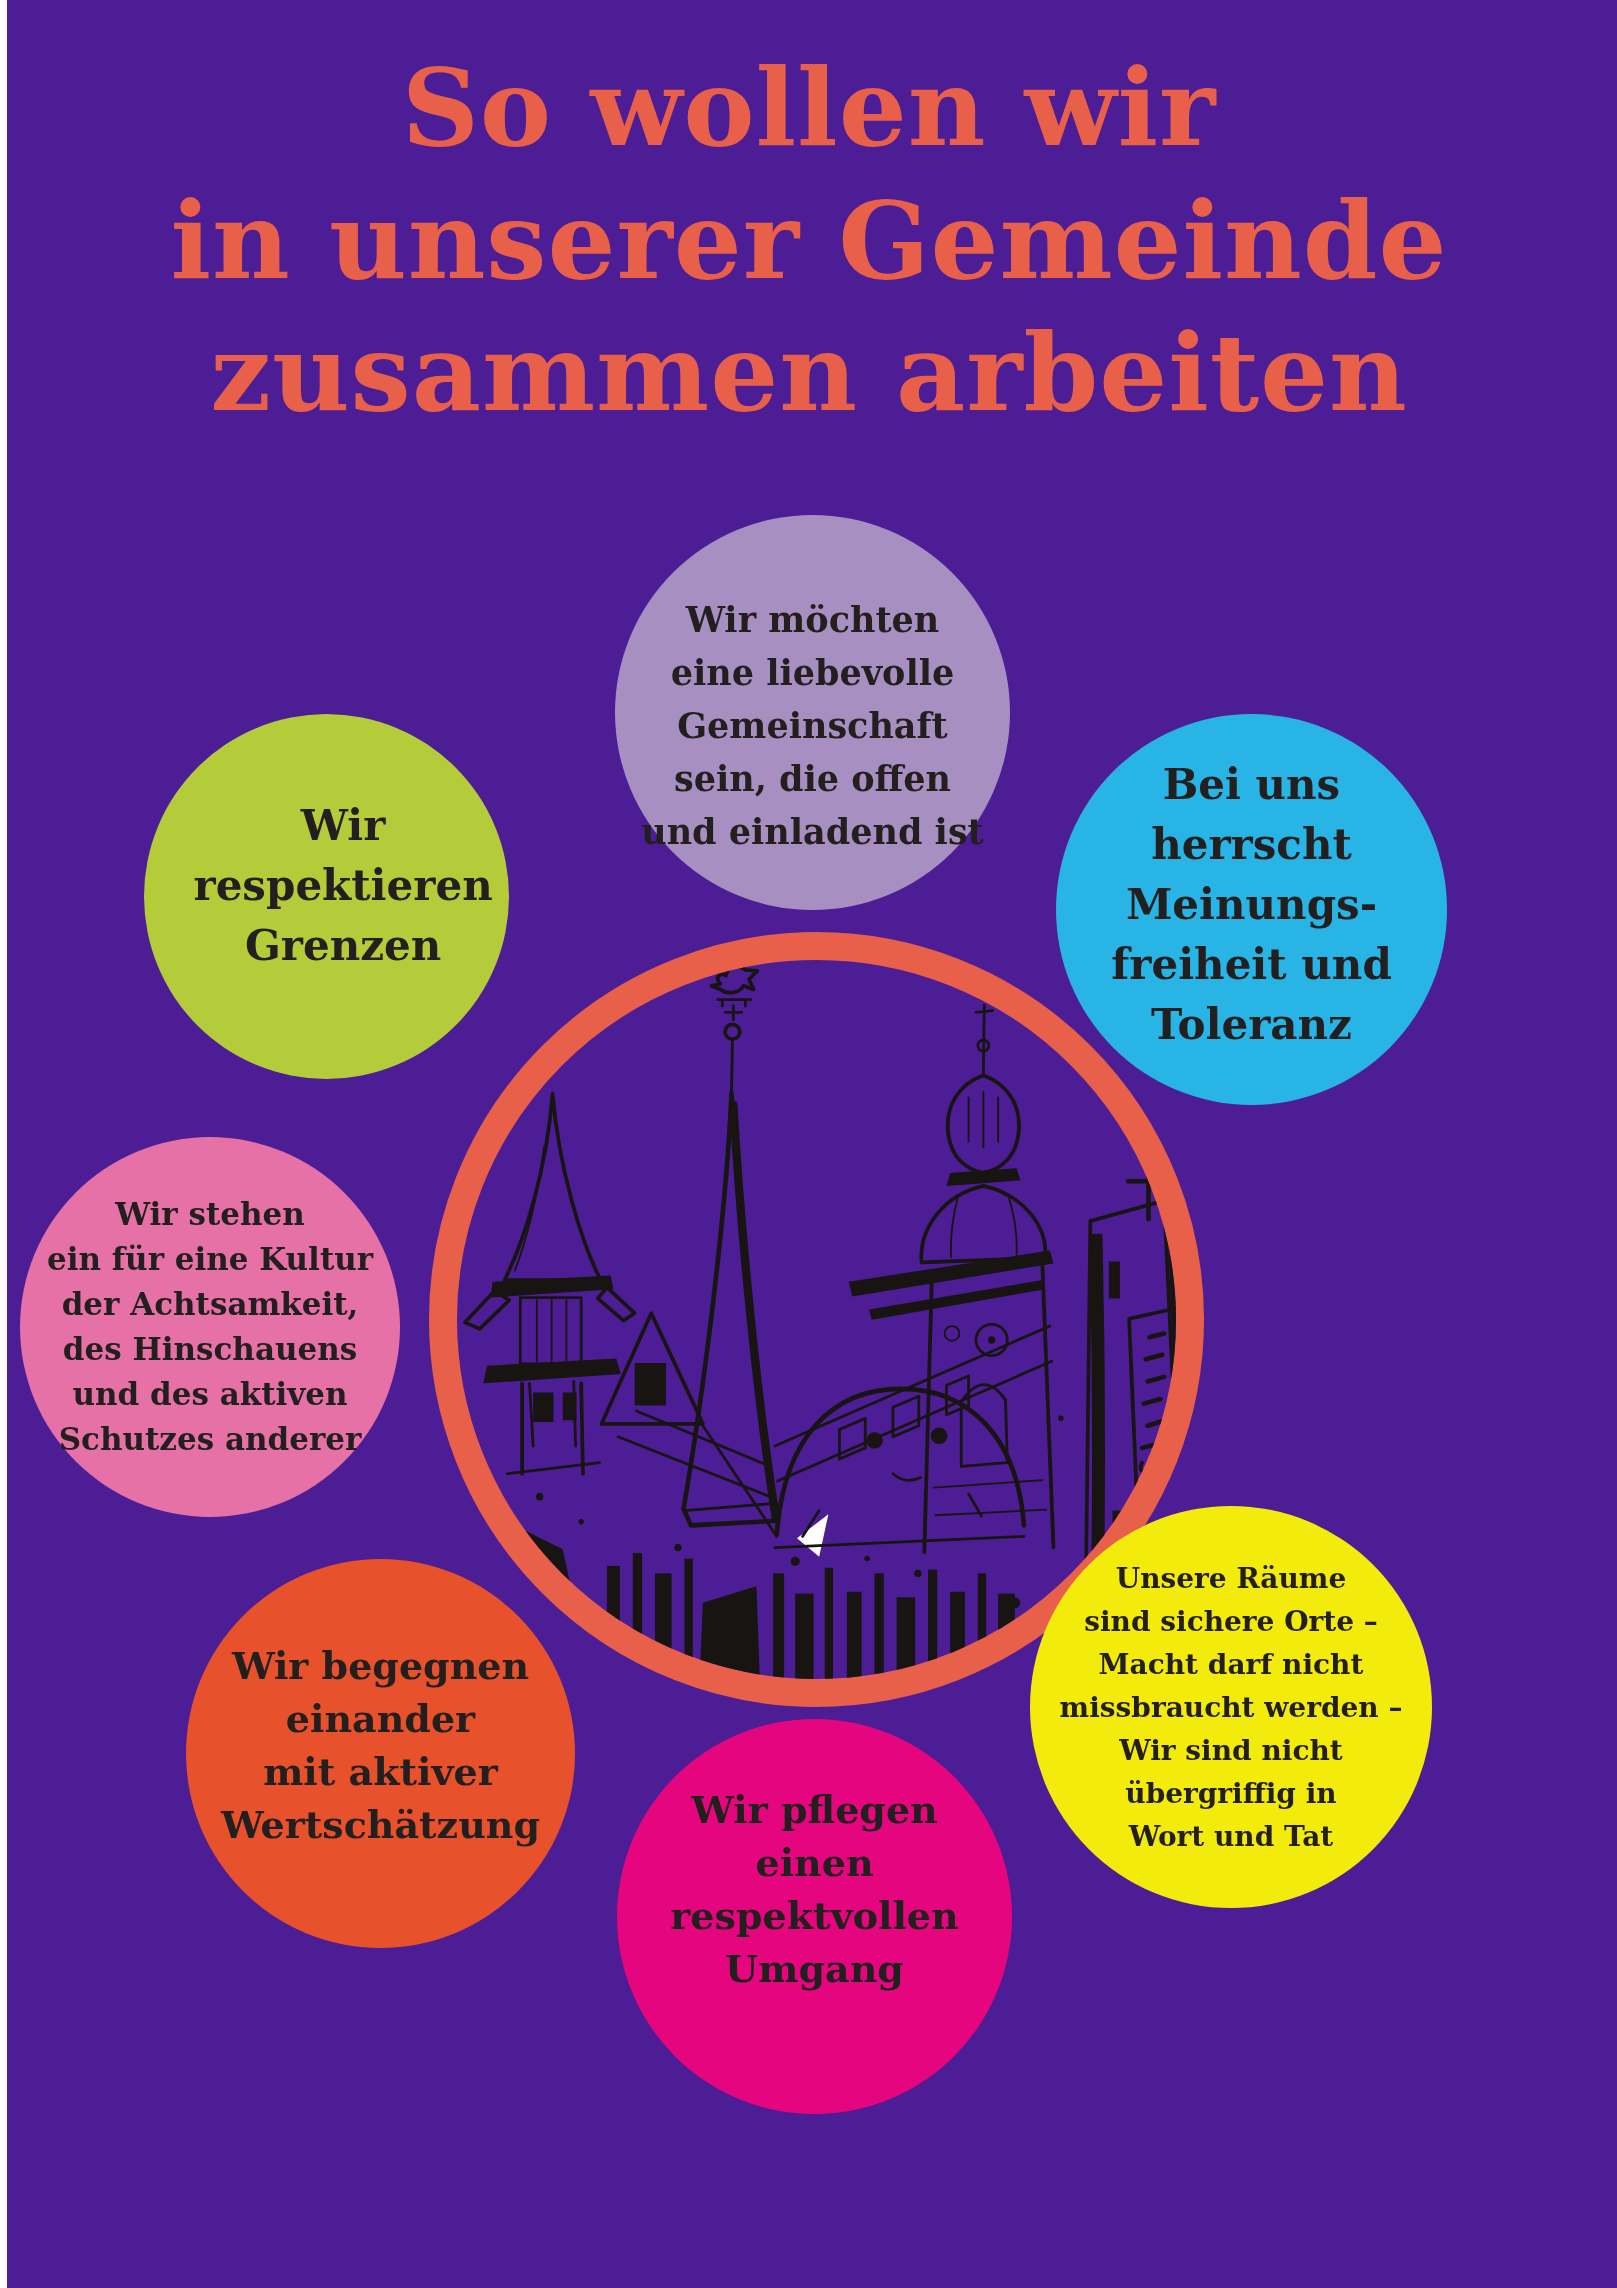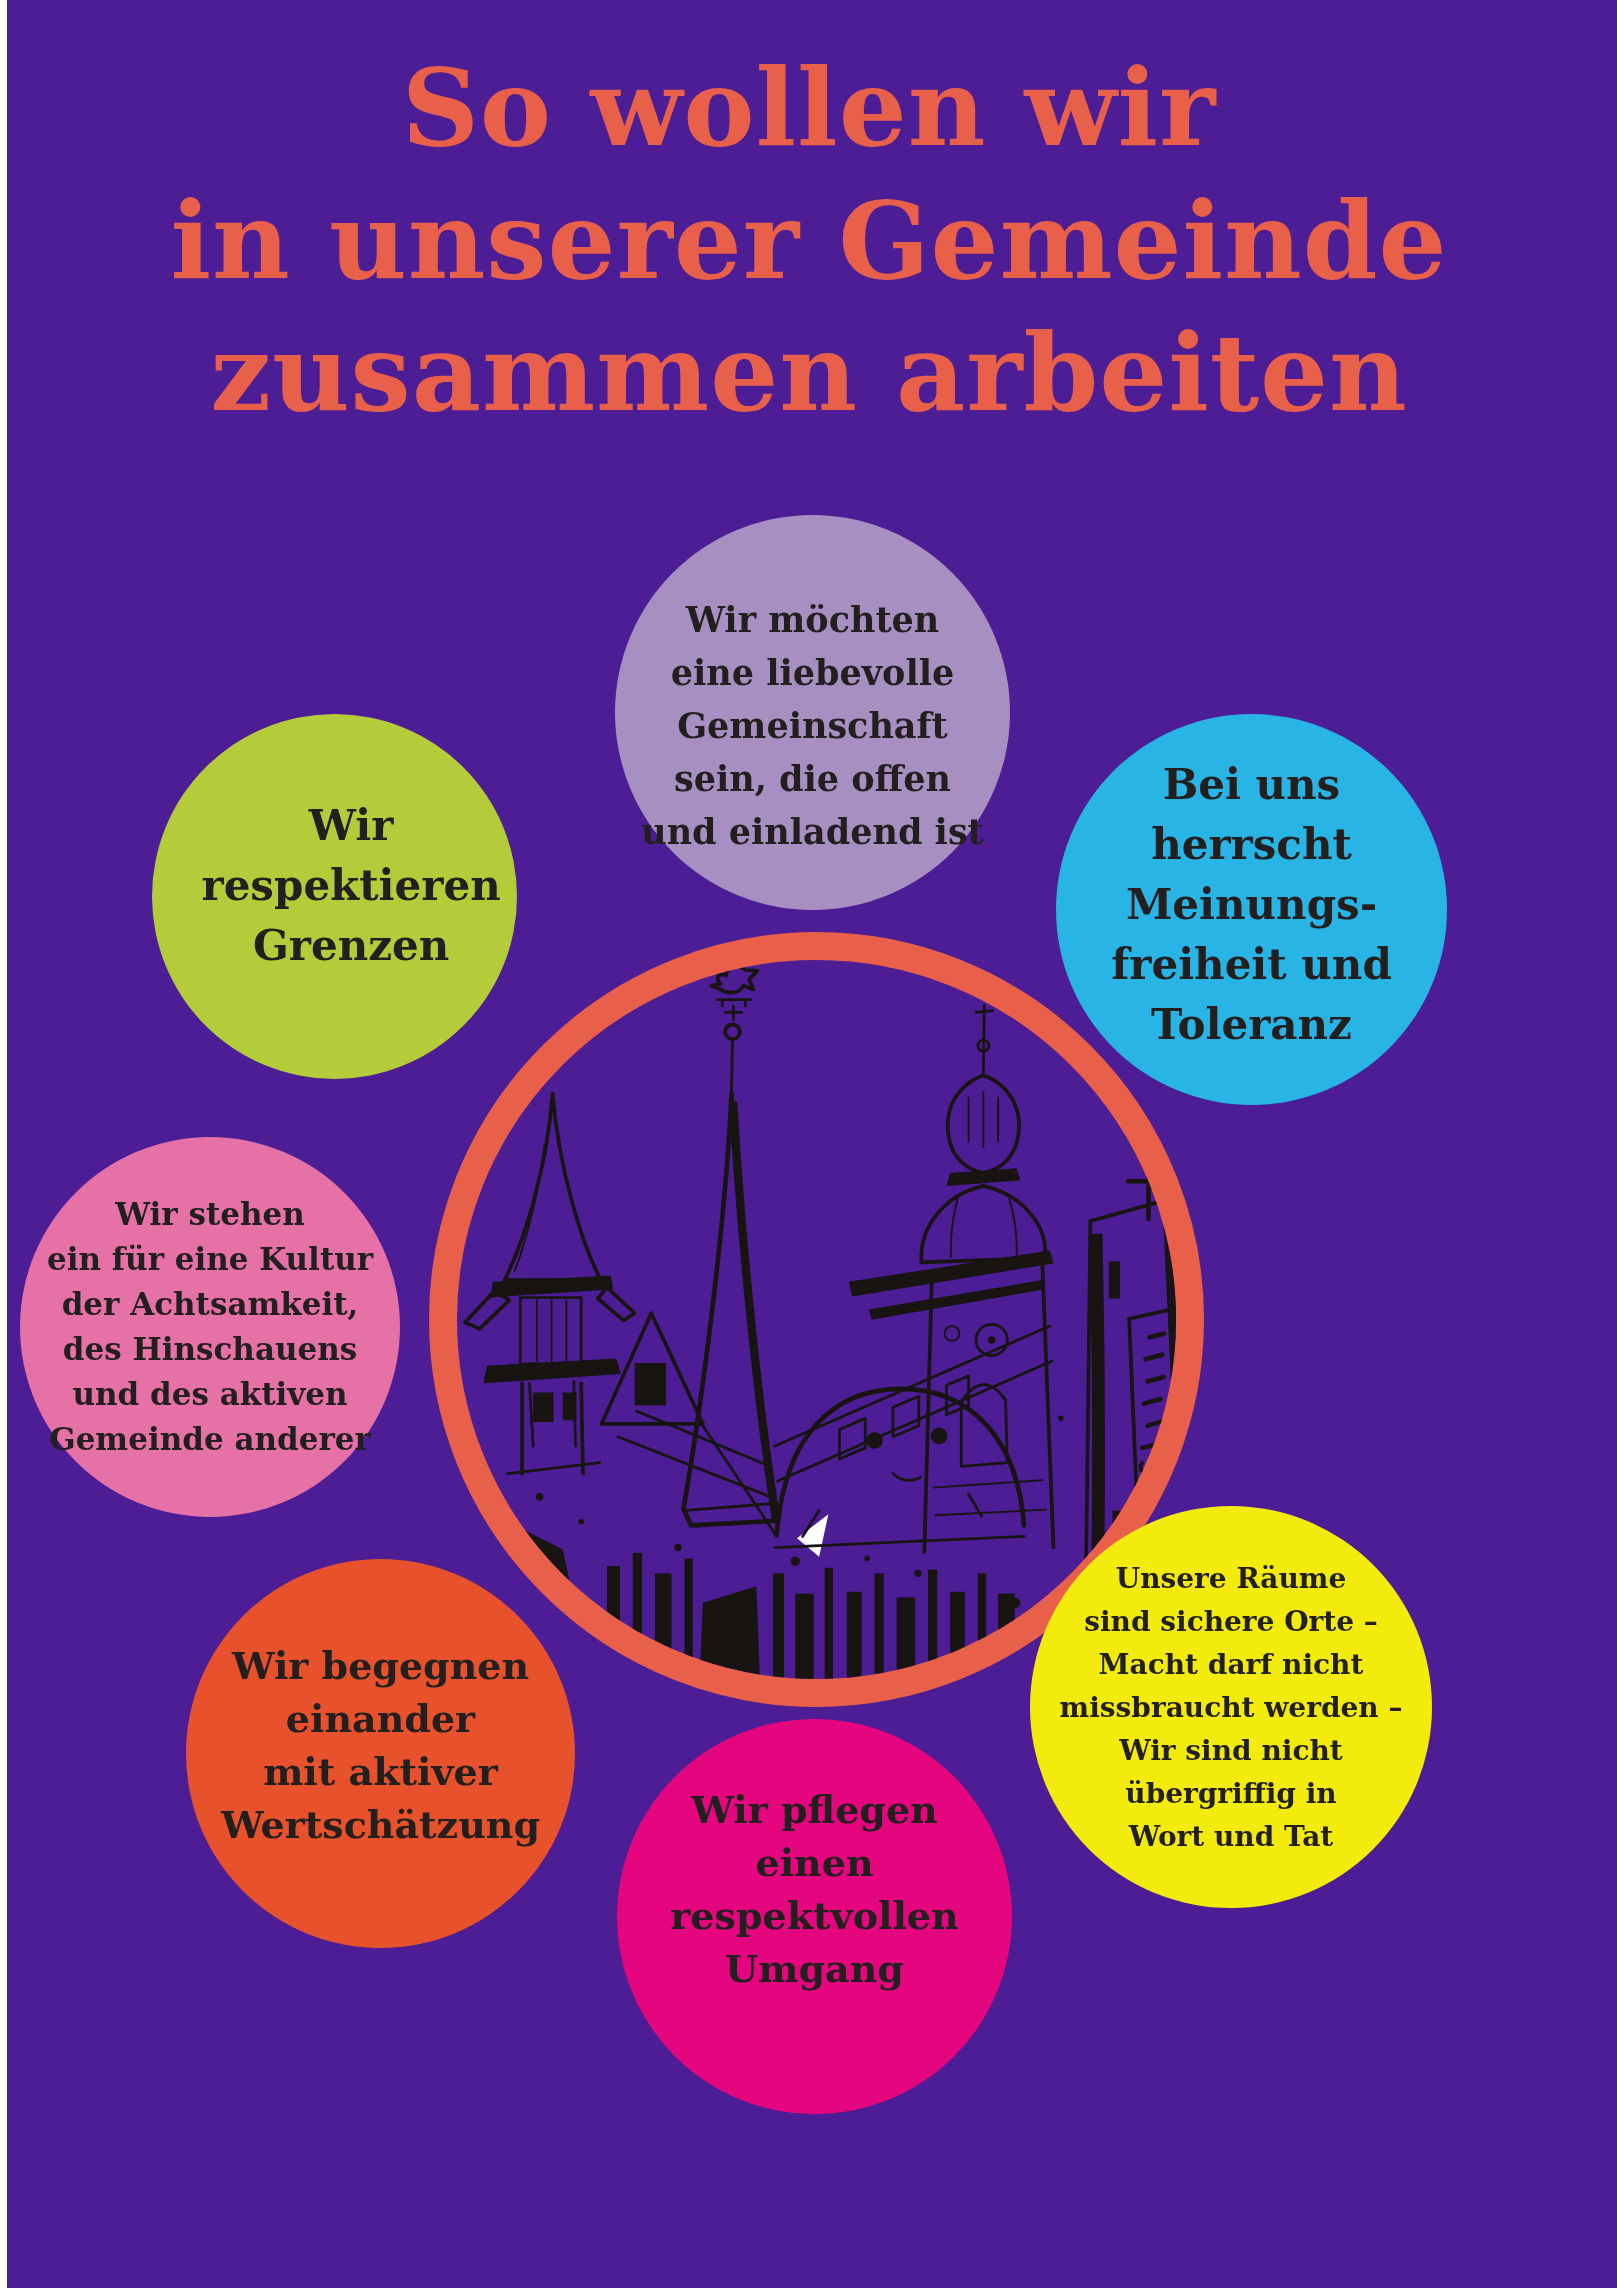--- a/index.html
+++ b/index.html
@@ -18,21 +18,21 @@
   }
   .bubble{
     position:absolute;border-radius:50%;
     display:flex;align-items:center;justify-content:center;
     text-align:center;font-weight:bold;color:#221F1E;
   }
   .bubble .txt{white-space:pre-line;display:block;}
   
   .b0{left:615px;top:515px;width:395px;height:395px;font-size:35px;line-height:53px;}
   .b0 .txt{transform:translateY(13px);}
-  .b1{left:152px;top:714px;width:365px;height:365px;font-size:42px;line-height:60px;}
+  .b1{left:144px;top:714px;width:365px;height:365px;font-size:42px;line-height:60px;}
   .b1 .txt{transform:translate(16.6px,-11px);}
   .b2{left:1056px;top:714px;width:391px;height:391px;font-size:42px;line-height:60px;}
   .b2 .txt{transform:translateY(-5.5px);}
   .b3{left:20px;top:1137px;width:380px;height:380px;font-size:31px;line-height:45px;}
   .b4{left:1207px;top:1130px;width:395px;height:395px;font-size:29.5px;line-height:44px;}
   .b4 .txt{transform:translateY(-7.4px);}
   .b5{left:186px;top:1559px;width:389px;height:389px;font-size:38px;line-height:53px;}
   .b5 .txt{transform:translateY(-9.2px);}
   .b6{left:1030px;top:1506px;width:402px;height:402px;font-size:28px;line-height:43px;}
   .b7{left:617px;top:1719px;width:395px;height:395px;font-size:38px;line-height:53px;}
@@ -203,21 +203,21 @@
 freiheit und
 Toleranz</span>
   </div>
 
   <div class="bubble b3" style="background-color: rgb(229, 113, 166);">
     <span class="txt">Wir stehen
 ein für eine Kultur
 der Achtsamkeit,
 des Hinschauens
 und des aktiven
-Gemeinde anderer</span>
+Schutzes anderer</span>
   </div>
 
 
   <div class="bubble b5" style="background-color: rgb(231, 81, 43);">
     <span class="txt">Wir begegnen
 einander
 mit aktiver
 Wertschätzung</span>
   </div>
 

